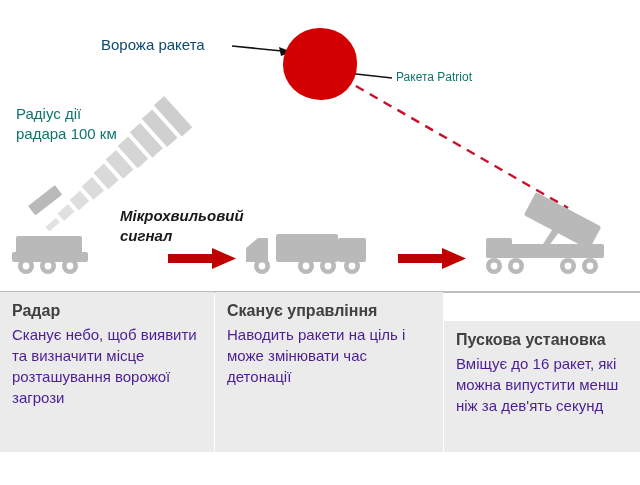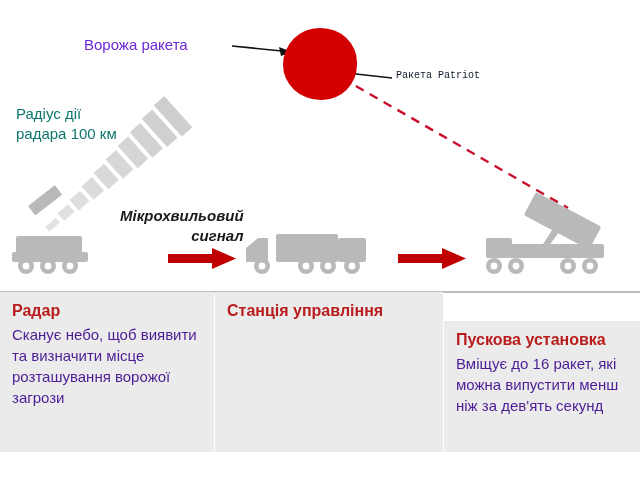--- a/index.html
+++ b/index.html
@@ -18,45 +18,45 @@
 
   .explosion {
     position:absolute;
     left:283px; top:28px;
     width:74px; height:72px;
     background:#d20000;
     border-radius:50% 50% 48% 52% / 52% 48% 50% 50%;
   }
 
   .label-enemy {
-    position:absolute; left:84px; top:36px;
-    font-size:15px; color:#6d28d9; white-space:nowrap;
+    position:absolute; left:101px; top:36px;
+    font-size:15px; color:#0c4a6e; white-space:nowrap;
   }
   .label-patriot {
     position:absolute; left:396px; top:70px;
-    font-size:10px; color:#0f172a; white-space:nowrap;font-family:Liberation Mono, monospace;
+    font-size:12px; color:#0f766e; white-space:nowrap;
   }
   .label-radius {
     position:absolute; left:16px; top:104px;
     font-size:15px; line-height:20px; color:#0f766e;
   }
   .label-signal {
     position:absolute; left:120px; top:206px;
     font-size:15px; line-height:20px; color:#1a1a1a;
-    font-style:italic; font-weight:bold;text-align:right;
+    font-style:italic; font-weight:bold;
   }
 
   
   .panel { position:absolute; left:0; top:292px; width:640px; height:160px; }
   .col { position:absolute; top:0; height:160px; }
   .col.c1 { left:0; width:214px; background:#ebebeb; }
   .col.c2 { left:215px; width:228px; background:#ebebeb; }
   .col.c3 { left:444px; width:196px; background:#ebebeb;margin-top:29px; }
   .col .pad { padding:10px 12px 0 12px; }
-  .col h3 { margin:0 0 4px 0; font-size:16px; font-weight:bold; color:#b91c1c; }
+  .col h3 { margin:0 0 4px 0; font-size:16px; font-weight:bold; color:#404040; }
   .col p { margin:0; font-size:15px; line-height:21px; color:#4c1d95; }
 
   .rule-top { position:absolute; left:0; top:291px; width:640px; height:2px; background:#bdbdbd; }
 
   
   .footer { position:absolute; left:0; top:452px; width:640px; height:33px; background:#fff; }
 </style>
 </head>
 <body>
 
@@ -176,21 +176,22 @@
 
   <div class="panel">
     <div class="col c1">
       <div class="pad">
         <h3>Радар</h3>
         <p>Сканує небо, щоб виявити та визначити місце розташування ворожої загрози</p>
       </div>
     </div>
     <div class="col c2">
       <div class="pad">
-        <h3>Станція управління</h3>
+        <h3>Сканує управління</h3>
+        <p>Наводить ракети на ціль і може змінювати час детонації</p>
       </div>
     </div>
     <div class="col c3">
       <div class="pad">
         <h3>Пускова установка</h3>
         <p>Вміщує до 16 ракет, які можна випустити менш ніж за дев'ять секунд</p>
       </div>
     </div>
   </div>
 

